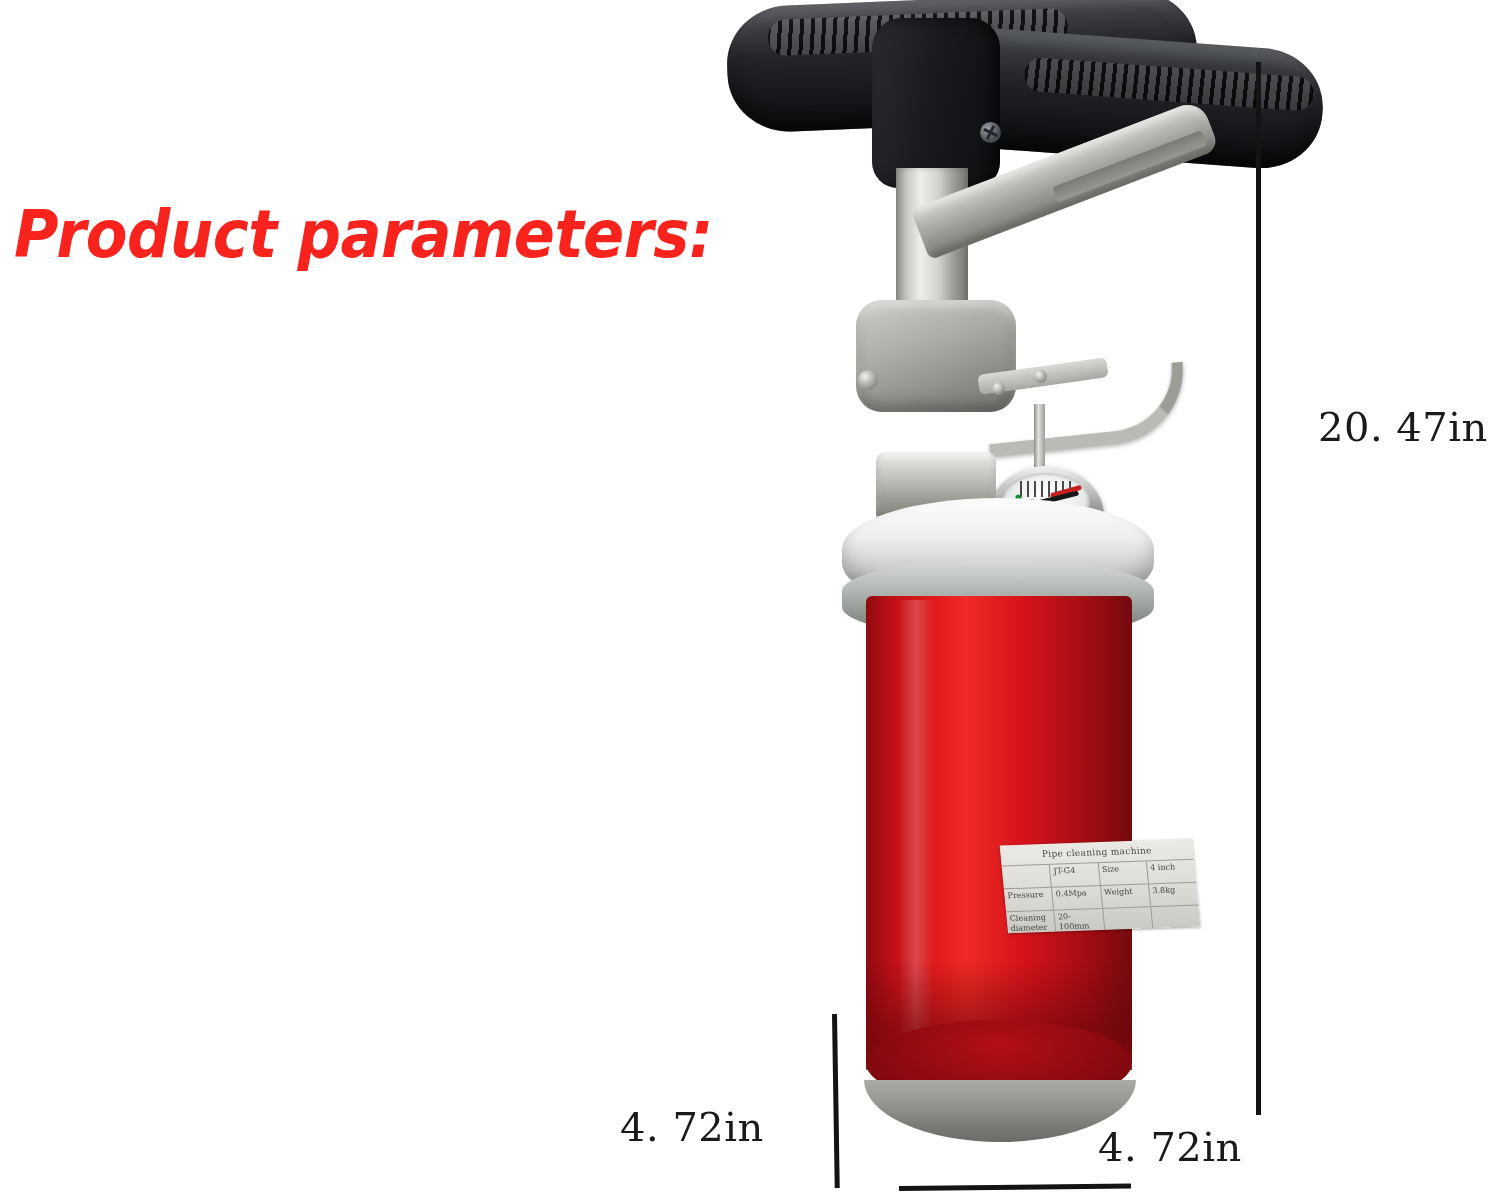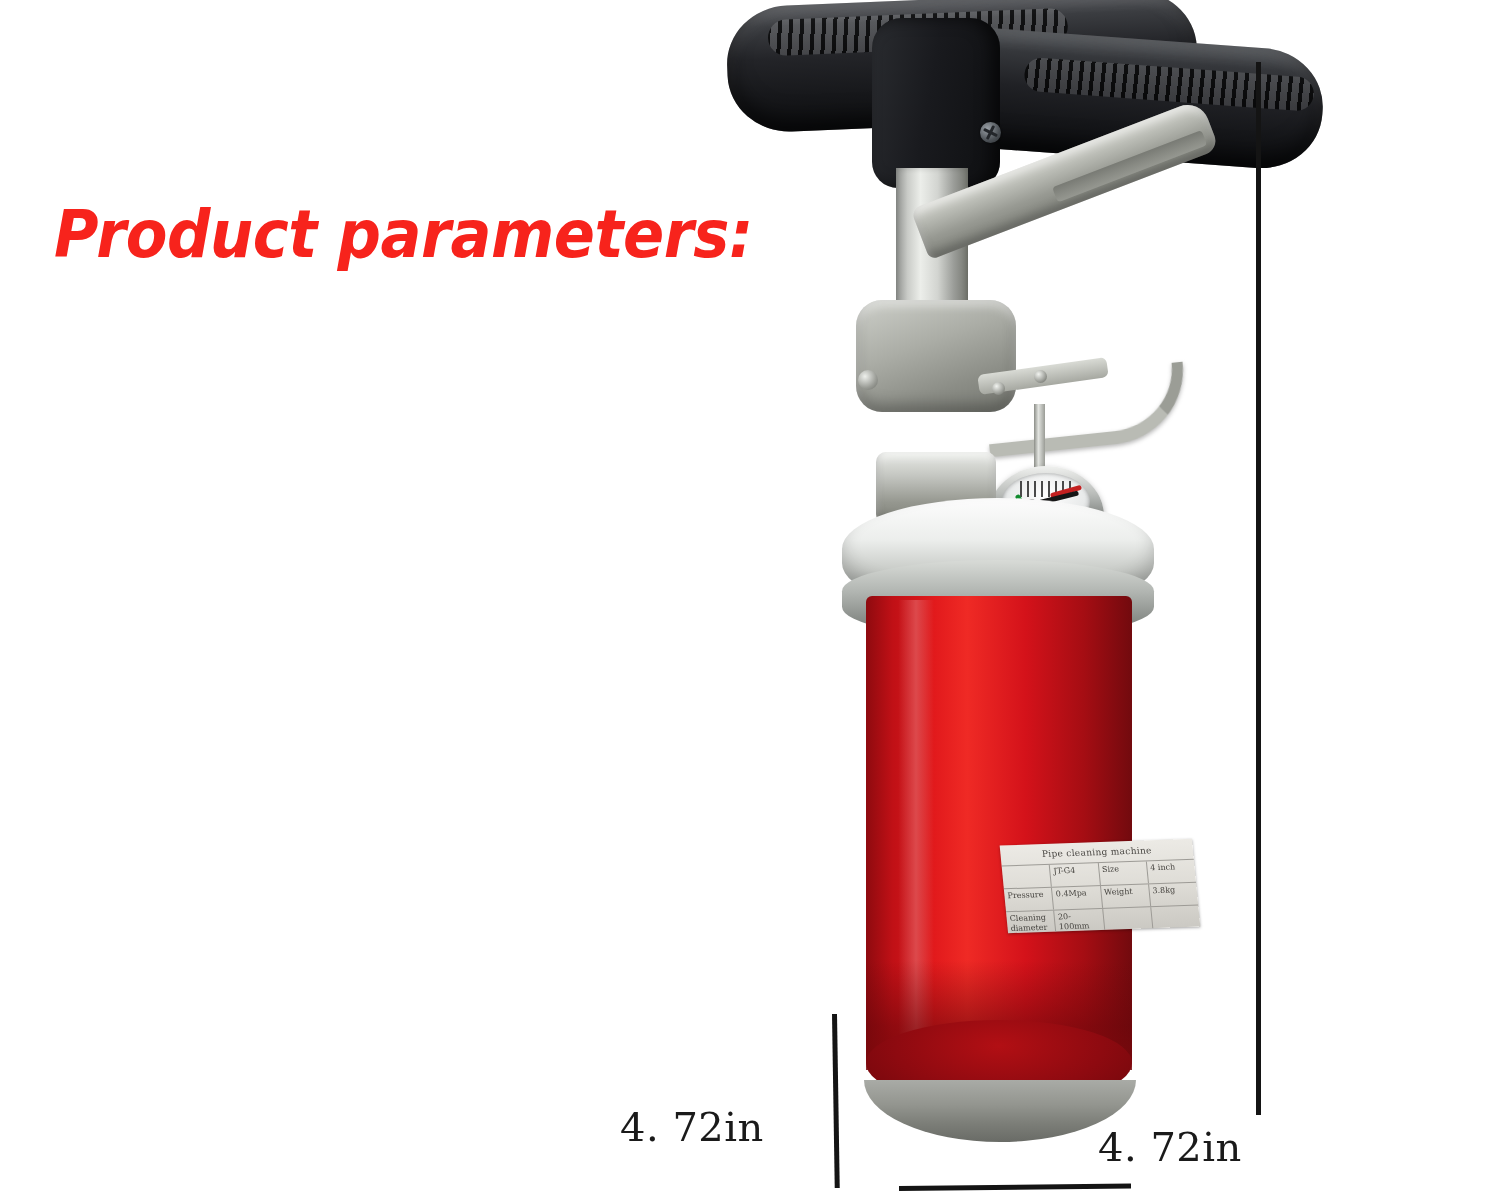--- a/index.html
+++ b/index.html
@@ -5,21 +5,21 @@
 <style>
   html,body{margin:0;padding:0;background:#ffffff;}
   body{
     width:1500px;height:1196px;position:relative;overflow:hidden;
     font-family:"Liberation Sans",sans-serif;
     -webkit-font-smoothing:antialiased;
   }
   .stage{position:absolute;inset:0;background:#fff;}
 
   
-  .spec-panel{position:absolute;left:0;top:0;width:1010px;height:1196px;margin-left:40px;}
+  .spec-panel{position:absolute;left:0;top:0;width:1010px;height:1196px;}
   .spec-title{
     position:absolute;left:14px;top:196px;
     font-family:"DejaVu Sans",sans-serif;
     font-style:italic;font-weight:700;
     font-size:66px;letter-spacing:-0.5px;
     color:#f7231c;white-space:nowrap;
     transform:scaleX(0.92);transform-origin:left center;
   }
   .spec-list{position:absolute;left:18px;top:336px;width:980px;}
   .spec-line{
@@ -325,16 +325,17 @@
           <div class="sticker-cell"></div>
         </div>
       </div>
     </div>
   </div>
 
   <div class="dim-line dim-v-right"></div>
   <div class="dim-line dim-v-left"></div>
   <div class="dim-line dim-h-bottom"></div>
 
+  <div class="dim-label dim-height">20. 47in</div>
   <div class="dim-label dim-depth">4. 72in</div>
   <div class="dim-label dim-width">4. 72in</div>
 
 </div>
 
 </body></html>

